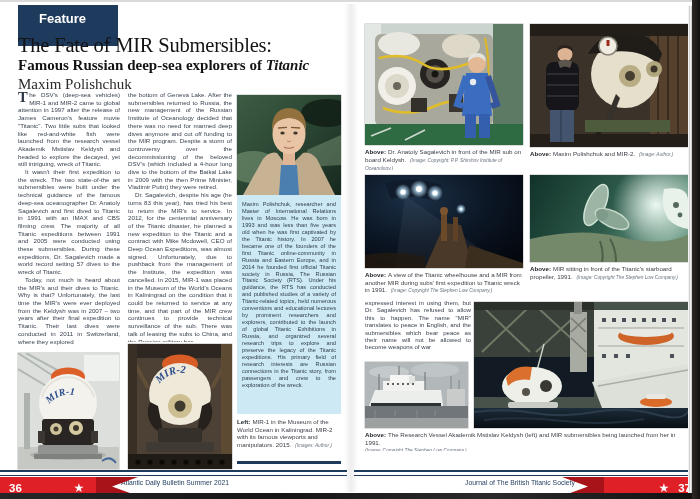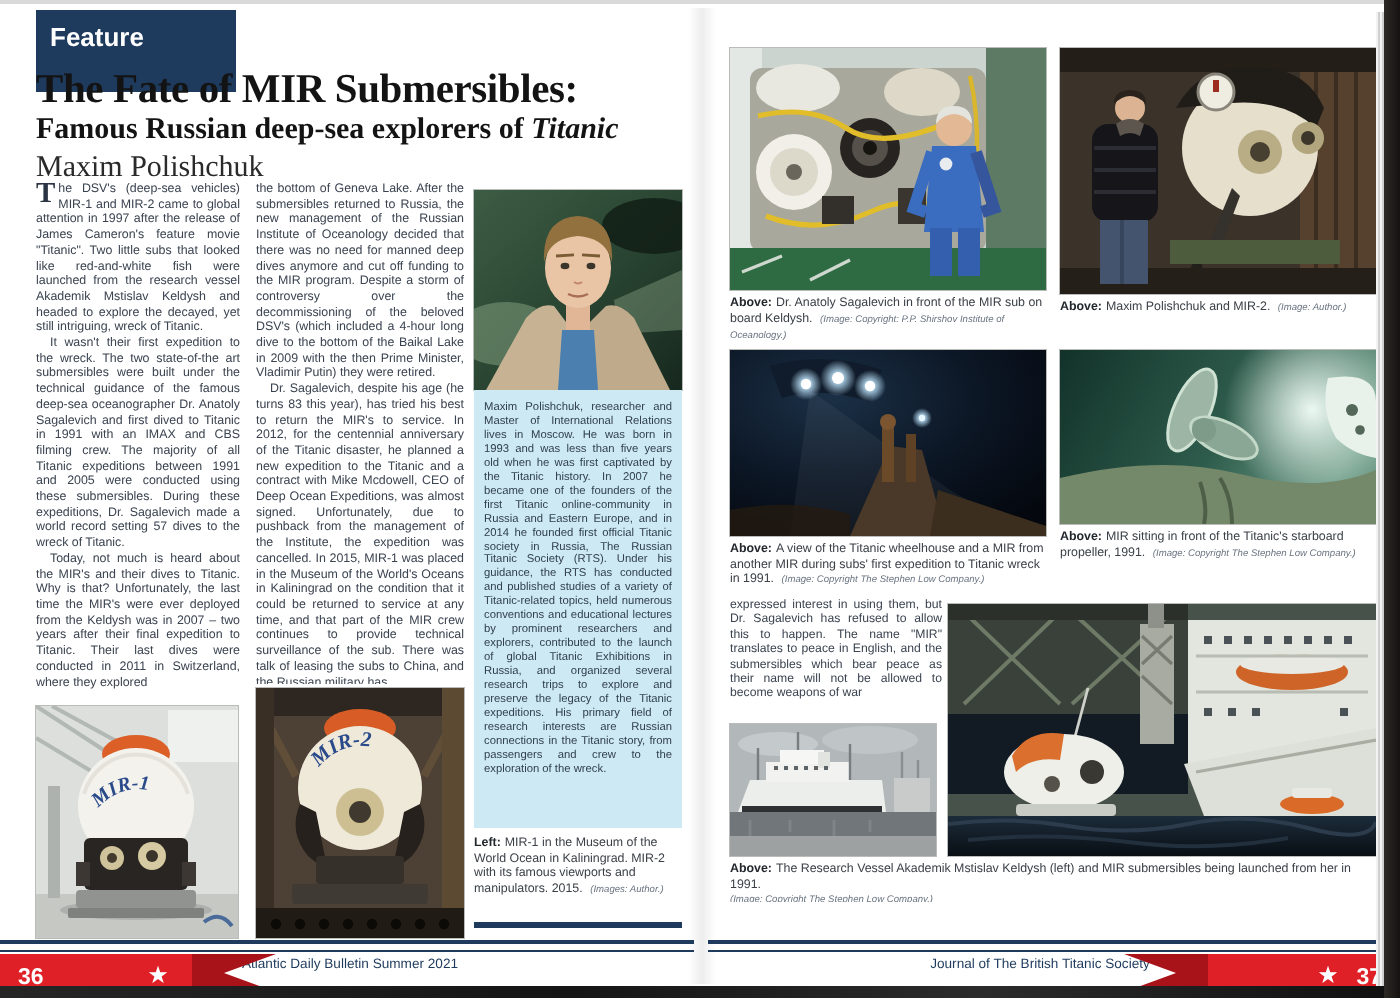--- a/index.html
+++ b/index.html
@@ -7,22 +7,22 @@
        font-family:"Liberation Sans",sans-serif;overflow:hidden;}
   .abs{position:absolute;}
   
   .top-edge{left:0;top:0;width:700px;height:2px;background:#d9d9d9;}
   .bottom-strip{left:0;top:493px;width:700px;height:6px;background:linear-gradient(90deg,#262626,#151515 40%,#2b2b2b 70%,#101010);}
   .right-stack{left:688px;top:6px;width:4px;height:487px;background:repeating-linear-gradient(90deg,#f2f2f2 0 1px,#cfcfcf 1px 2px);}
   .right-edge{left:692px;top:0;width:8px;height:499px;background:linear-gradient(90deg,#2e2a26,#141210);}
   .gutter{left:344px;top:4px;width:14px;height:488px;background:linear-gradient(90deg,rgba(0,0,0,0) 0%,rgba(0,0,0,0.07) 50%,rgba(0,0,0,0) 100%);}
   
   .badge{left:18px;top:5px;width:100px;height:41px;background:#1e3a5c;color:#fff;
-         font-weight:bold;font-size:13px;line-height:27px;padding-left:7px;box-sizing:border-box;}
-  .title{left:18px;top:34px;width:330px;font-family:"Liberation Serif",serif;font-weight:bold;
+         font-weight:bold;font-size:13px;line-height:27px;padding-left:21px;box-sizing:border-box;}
+  .title{left:18px;top:34px;width:330px;font-family:"Liberation Serif",serif;font-weight:normal;
          font-size:20.5px;color:#131313;letter-spacing:-0.2px;}
   .subtitle{left:18px;top:57px;width:330px;font-family:"Liberation Serif",serif;font-weight:bold;
          font-size:15px;color:#131313;}
   .byline{left:18px;top:76px;width:200px;font-family:"Liberation Serif",serif;font-size:15px;color:#2a2a2a;}
   
   .col{color:#3a4350;font-size:6.2px;line-height:7.7px;text-align:justify;overflow:hidden;}
   .col p{margin:0;text-indent:7px;}
   .col p.first{text-indent:0;}
   .dropcap{float:left;font-family:"Liberation Serif",serif;font-size:14.5px;line-height:12px;
            font-weight:bold;padding-right:1.5px;color:#2a3442;}

